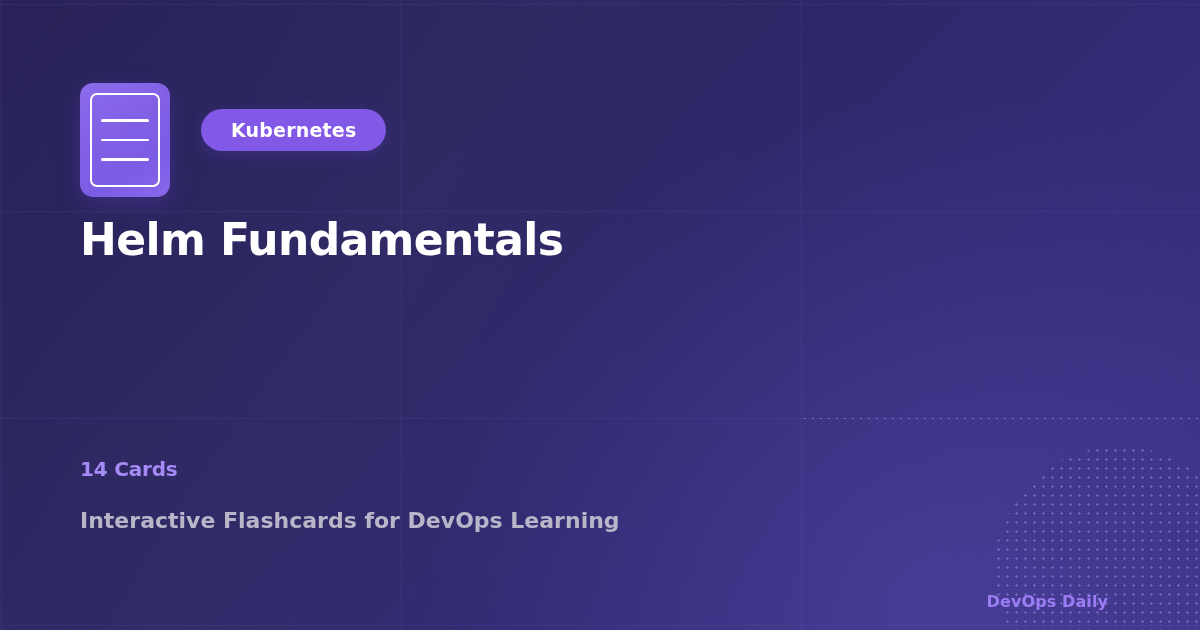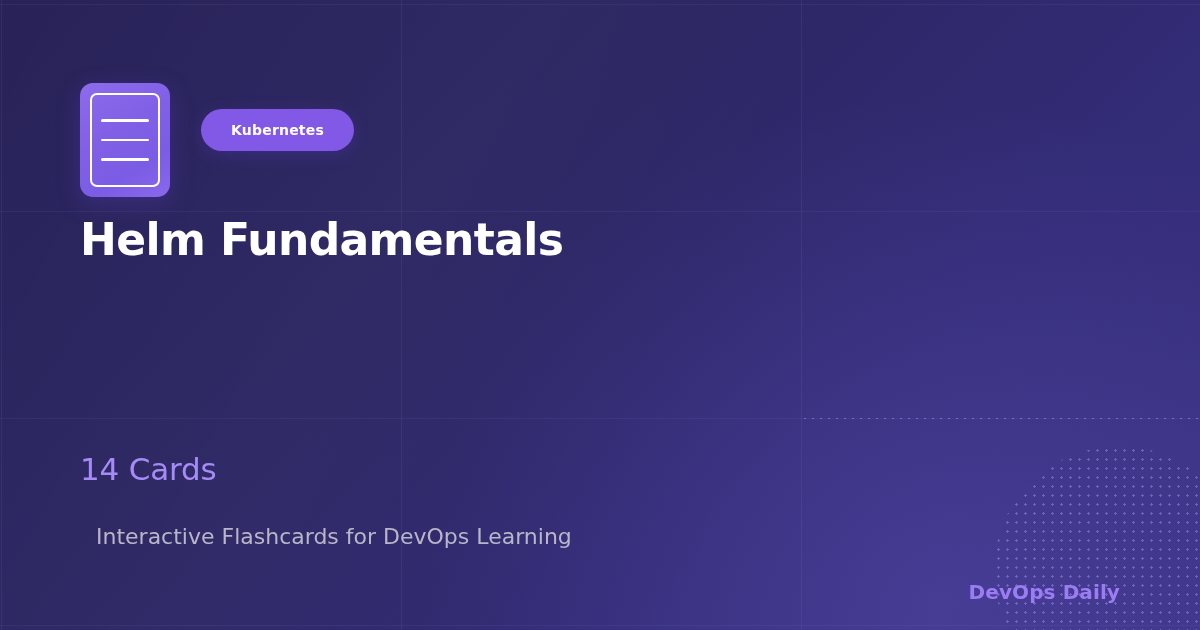--- a/index.html
+++ b/index.html
@@ -103,21 +103,21 @@
   }
 
   .badge {
     margin-left: 31px;
     margin-top: 26px;
     height: 42px;
     padding: 0 30px;
     border-radius: 21px;
     background: #8258e6;
     color: #ffffff;
-    font-size: 14px;
+    font-size: 19px;
     font-weight: bold;
     letter-spacing: 0.2px;
     display: inline-flex;
     align-items: center;
     justify-content: center;
     box-shadow: 0 4px 16px rgba(90,60,190,0.30);
     white-space: nowrap;
   }
 
   .title {
@@ -131,46 +131,46 @@
     letter-spacing: -0.6px;
     line-height: 74px;
     white-space: nowrap;
   }
 
   .count {
     position: absolute;
     left: 80px;
     top: 450px;
     margin: 0;
-    font-size: 31px;
-    font-weight: normal;
+    font-size: 20px;
+    font-weight: bold;
     color: #a68bf7;
     letter-spacing: -0.2px;
     line-height: 38px;
     white-space: nowrap;
   }
 
   .subtitle {
     position: absolute;
     left: 80px;
     top: 506px;
-    margin: 16px;
+    margin: 0;
     font-size: 22px;
-    font-weight: normal;
+    font-weight: bold;
     color: #b8b6c8;
     line-height: 30px;
     white-space: nowrap;
   }
 
   .brand {
     position: absolute;
     right: 80px;
     top: 580px;
-    margin: 0;
-    font-size: 20px;
+    margin: 12px;
+    font-size: 16px;
     font-weight: bold;
     color: #9b7cf3;
     letter-spacing: 0.1px;
     white-space: nowrap;
   }
 </style>
 </head>
 <body>
 
 <div class="og-card">

